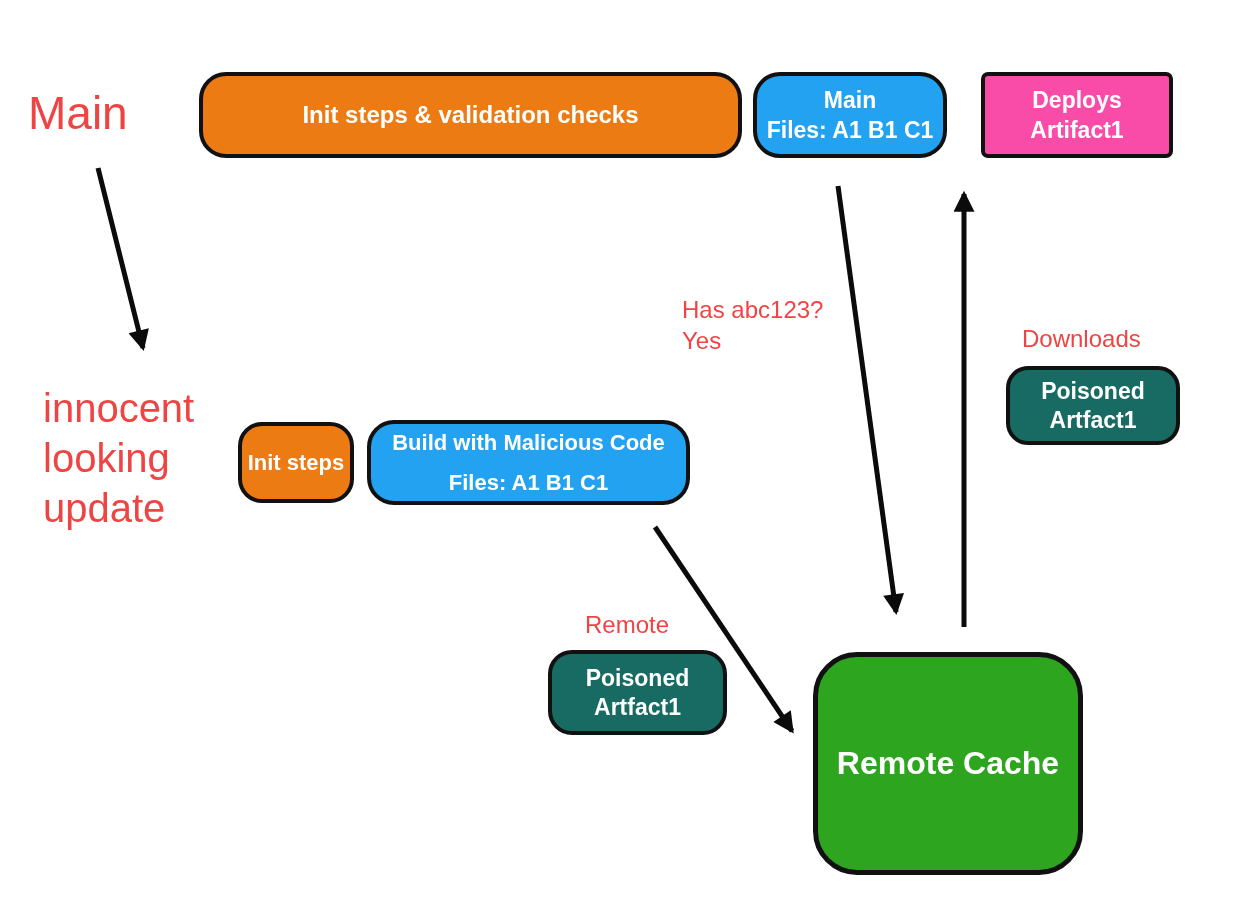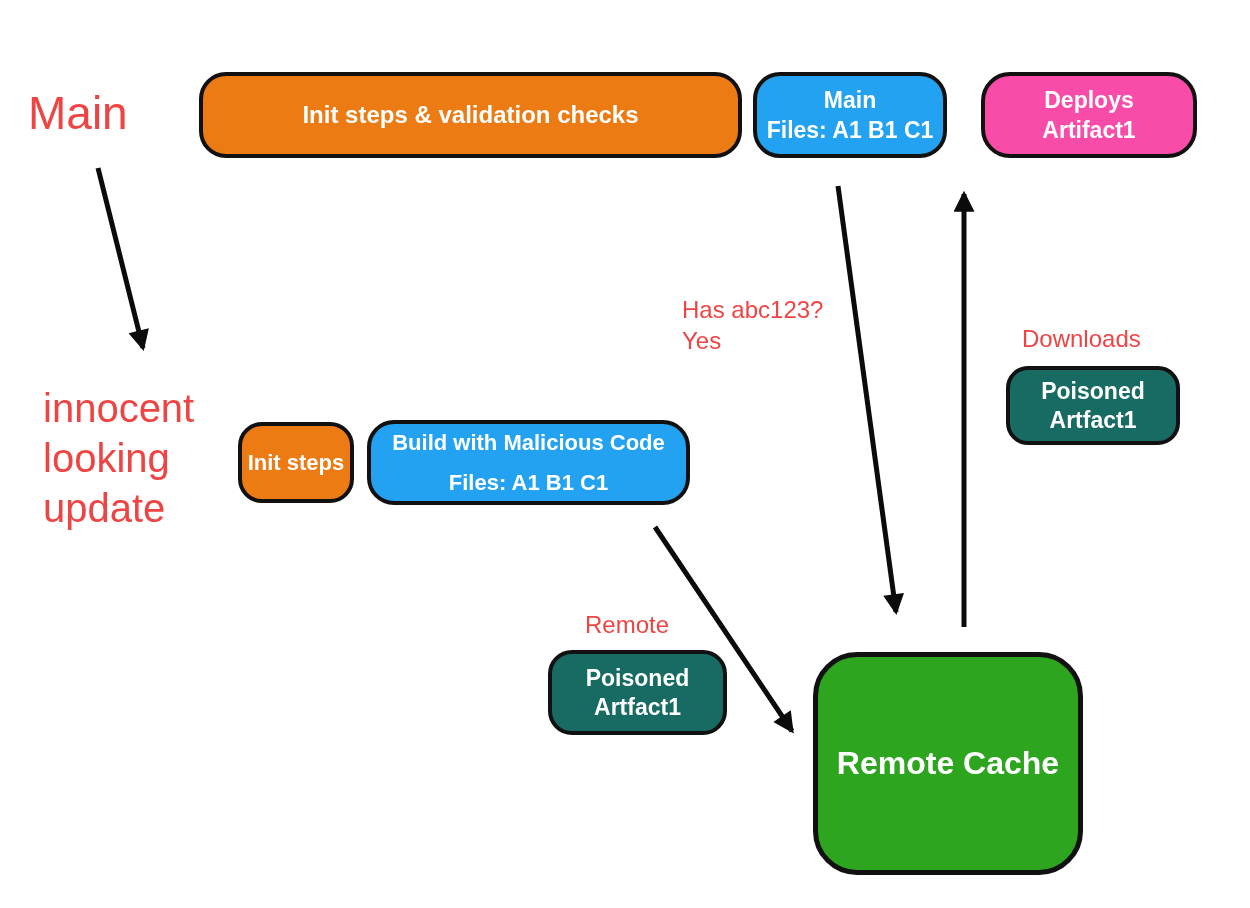--- a/index.html
+++ b/index.html
@@ -35,21 +35,21 @@
   .node .nline { white-space: nowrap; }
   .free-label {
     position: absolute;
     color: #ef4444;
     white-space: nowrap;
   }
 
   
   #node-init-validation { left:199px; top:72px;  width:543px; height:86px; border-radius:27px; font-size:24px; }
   #node-build-top       { left:753px; top:72px;  width:194px; height:86px; border-radius:27px; font-size:23px; line-height:30px; }
-  #node-deploys         { left:981px; top:72px;  width:216px; height:86px; border-radius:29px; font-size:23px; line-height:30px; }
+  #node-deploys         { left:981px; top:72px;  width:192px; height:86px; border-radius:7px; font-size:23px; line-height:30px; }
   #node-init-steps      { left:238px; top:422px; width:116px; height:81px; border-radius:24px; font-size:22px; }
   #node-build-malicious { left:367px; top:420px; width:323px; height:85px; border-radius:27px; font-size:22px; line-height:29px; }
   #node-poisoned-download { left:1006px; top:366px; width:174px; height:79px; border-radius:22px; font-size:23px; line-height:29px; }
   #node-poisoned-upload   { left:548px;  top:650px; width:179px; height:85px; border-radius:24px; font-size:23px; line-height:29px; }
   #node-remote-cache    { left:813px; top:652px; width:270px; height:223px; border-radius:44px; border-width:5px; font-size:32px; }
 
   
   #label-main      { left:28px;  top:86px;  font-size:46px; }
   #label-innocent  { left:43px;  top:383px; font-size:40px; line-height:50px; }
   #label-has-hash  { left:682px; top:294px; font-size:24px; line-height:31px; }

